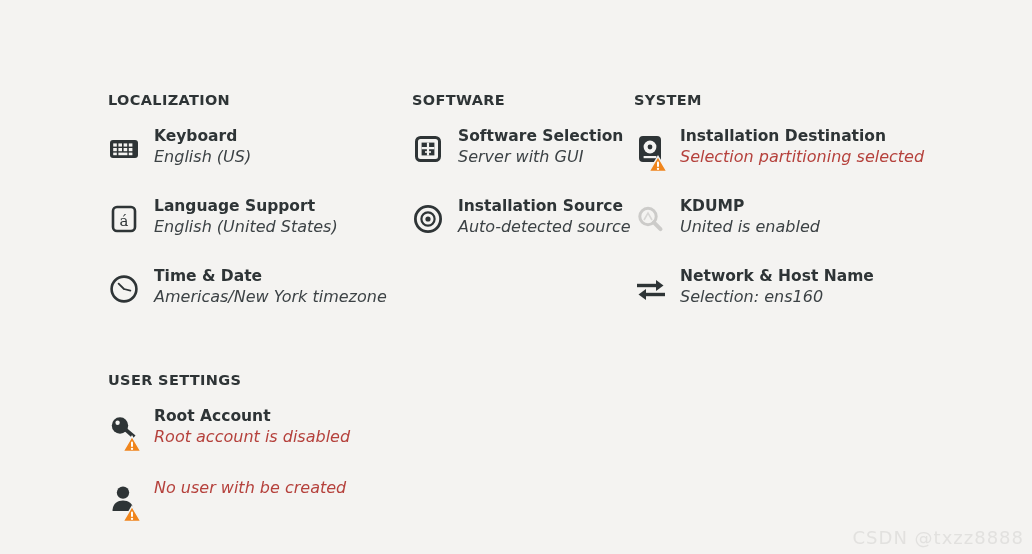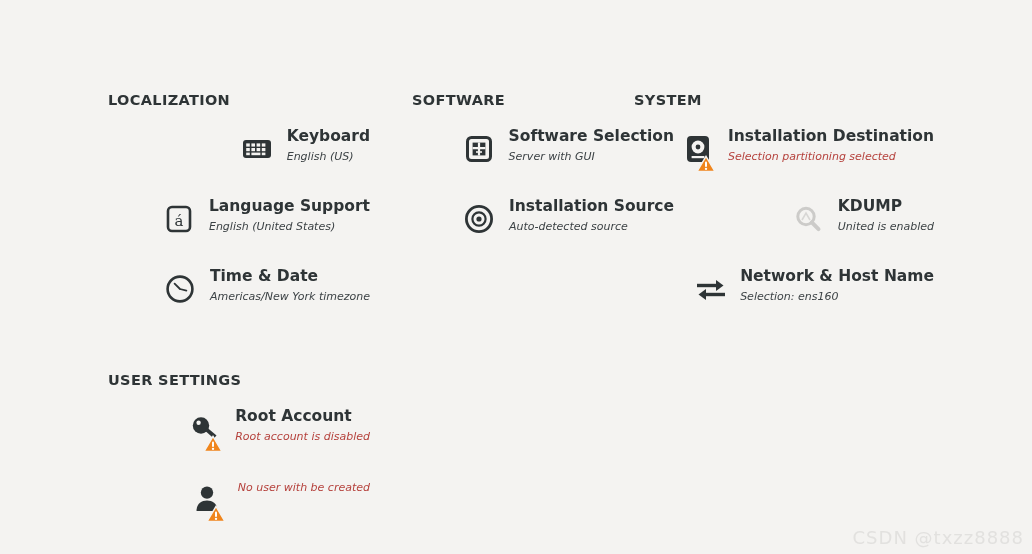--- a/index.html
+++ b/index.html
@@ -47,21 +47,20 @@
     margin: 0 0 14px 0;
     line-height: 20px;
     text-transform: none;
   }
 
   .spoke {
     display: flex;
     align-items: flex-start;
     margin-bottom: 16px;
     height: 54px;
-    justify-content: flex-end;
   }
   .spoke .icon-wrap {
     position: relative;
     width: 40px;
     height: 42px;
     flex: 0 0 40px;
     margin-top: 4px;
     display: flex;
     align-items: center;
     justify-content: flex-start;
@@ -71,21 +70,21 @@
     padding-top: 3px;
   }
   .spoke-title {
     font-size: 15.5px;
     font-weight: bold;
     color: #2e3436;
     line-height: 19px;
     white-space: nowrap;
   }
   .spoke-status {
-    font-size: 11px;
+    font-size: 16px;
     font-style: italic;
     color: #3c4245;
     line-height: 17px;
     margin-top: 2px;
     white-space: nowrap;
   }
   .spoke-status.warn {
     color: #b5413c;
   }
 

